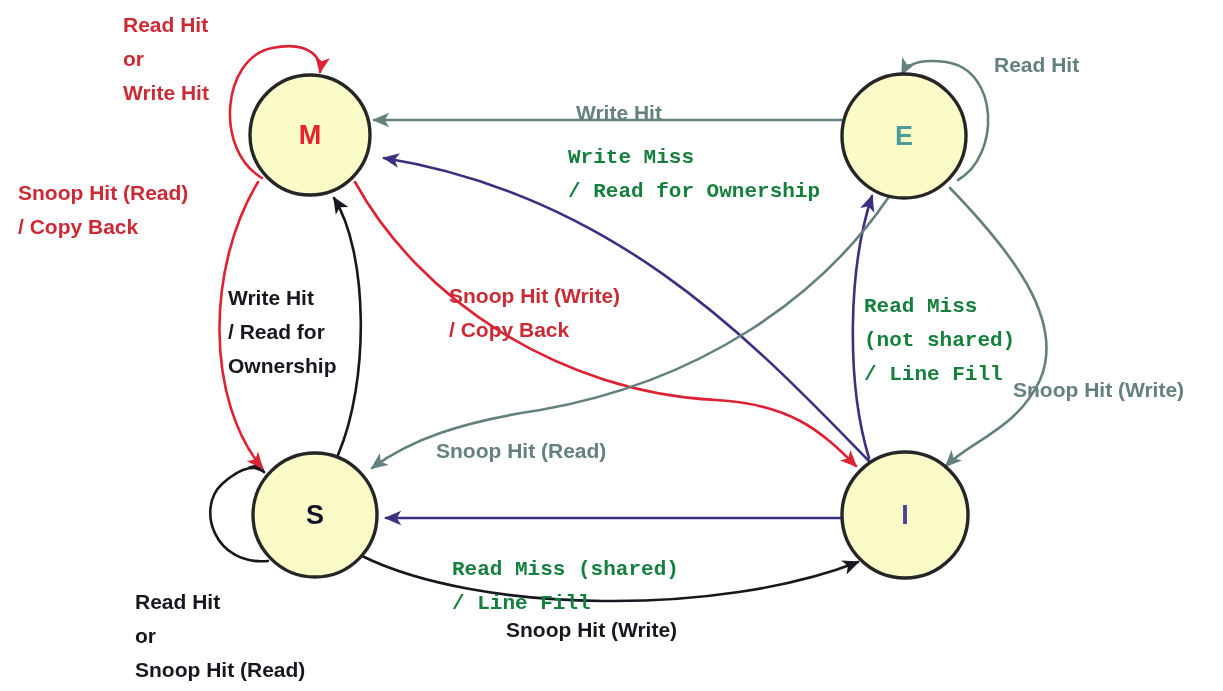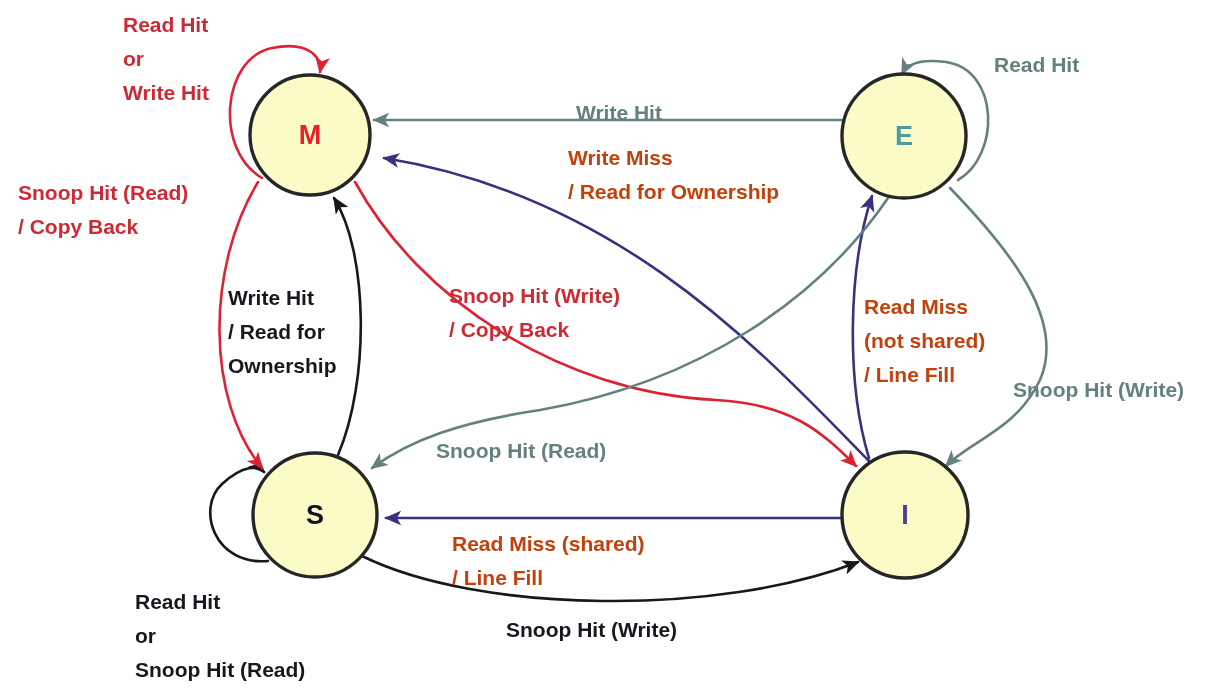--- a/index.html
+++ b/index.html
@@ -2,21 +2,21 @@
 <html><head>
 <meta charset="utf-8">
 <style>
   html,body{margin:0;padding:0;background:#ffffff;}
   body{font-family:"Liberation Sans",sans-serif;}
   #stage{position:relative;width:1223px;height:691px;background:#ffffff;overflow:hidden;}
   #diagram{position:absolute;left:0;top:0;width:1223px;height:691px;}
   .lbl{position:absolute;font-weight:bold;font-size:21px;line-height:34px;white-space:pre;letter-spacing:0px;}
   .c-red{color:#cc2b35;}
   .c-teal{color:#64807f;}
-  .c-purple{color:#c2410c;}
+  .c-purple{color:#15803d;font-family:Liberation Mono, monospace;}
   .c-black{color:#17171f;}
   .node-txt{font-weight:bold;font-size:27px;}
 </style>
 </head>
 <body>
 
 <div id="stage">
 
   <svg id="diagram" viewBox="0 0 1223 691">
     <defs>
@@ -93,20 +93,20 @@
   <div class="lbl c-black" style="left:228px; top:281px;">Write Hit
 / Read for
 Ownership</div>
   <div class="lbl c-red" style="left:449px; top:279px;">Snoop Hit (Write)
 / Copy Back</div>
   <div class="lbl c-purple" style="left:864px; top:270px;margin-top:20px;">Read Miss
 (not shared)
 / Line Fill</div>
   <div class="lbl c-teal" style="left:1013px;top:373px;">Snoop Hit (Write)</div>
   <div class="lbl c-teal" style="left:436px; top:434px;">Snoop Hit (Read)</div>
-  <div class="lbl c-purple" style="left:452px; top:527px;">Read Miss (shared)
+  <div class="lbl c-purple" style="left:452px; top:553px;">Read Miss (shared)
 / Line Fill</div>
   <div class="lbl c-black" style="left:506px; top:613px;">Snoop Hit (Write)</div>
   <div class="lbl c-black" style="left:135px; top:585px;">Read Hit
 or
 Snoop Hit (Read)</div>
 
 </div>
 
 </body></html>

